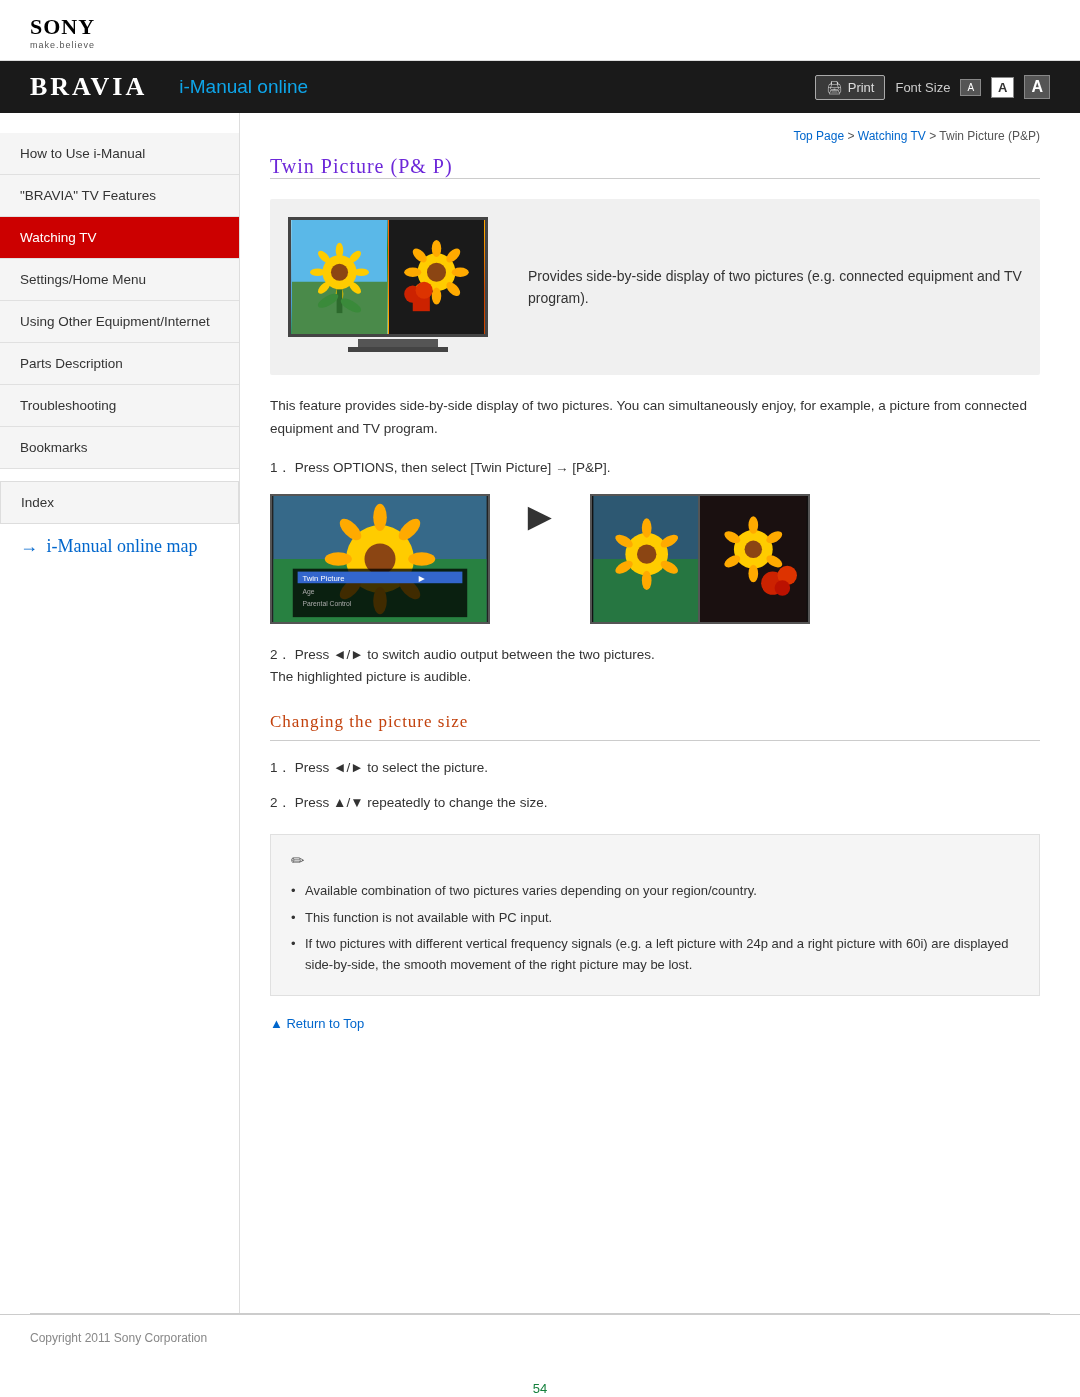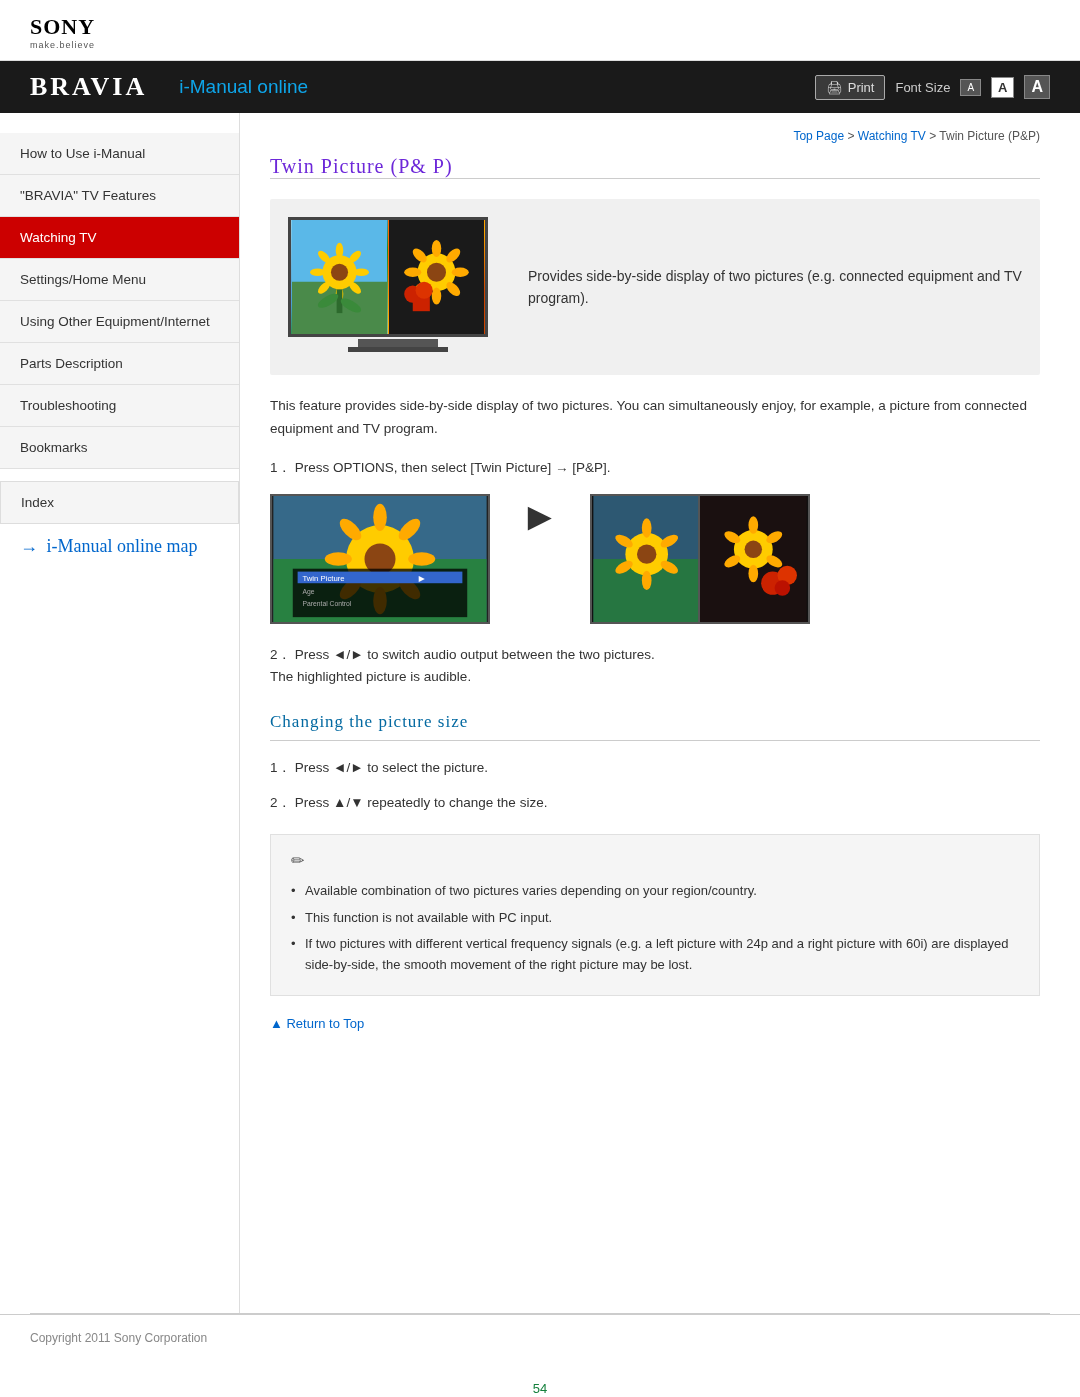--- a/index.html
+++ b/index.html
@@ -59,21 +59,21 @@
 
     
     .step { font-size: 13.5px; color: #333; line-height: 1.6; margin-bottom: 14px; }
 
     
     .diagram { display: flex; justify-content: flex-start; gap: 30px; margin: 16px 0 20px 0; }
     .diagram-img { width: 220px; height: 130px; background: #222; border: 2px solid #555; overflow: hidden; position: relative; }
     .diagram-img-after { width: 220px; height: 130px; background: #111; border: 2px solid #555; overflow: hidden; position: relative; display: flex; }
 
     
-    .section-title { font-size: 17px; font-weight: normal; color: #0369a1; border-bottom: 1px solid #ccc; padding-bottom: 8px; margin: 24px 0 16px 0; font-family: Georgia, serif; letter-spacing: 1px; }
+    .section-title { font-size: 17px; font-weight: normal; color: #c2410c; border-bottom: 1px solid #ccc; padding-bottom: 8px; margin: 24px 0 16px 0; font-family: Georgia, serif; letter-spacing: 1px; }
 
     
     .note-box { background: #f5f5f5; border: 1px solid #e0e0e0; padding: 16px 20px; margin: 20px 0; }
     .note-icon { font-size: 16px; margin-bottom: 8px; color: #555; }
     .note-list { list-style: none; padding: 0; }
     .note-list li { padding: 3px 0 3px 14px; position: relative; font-size: 13px; color: #333; line-height: 1.6; }
     .note-list li::before { content: "•"; position: absolute; left: 0; }
 
     
     .return-top { margin: 20px 0; font-size: 13px; }

